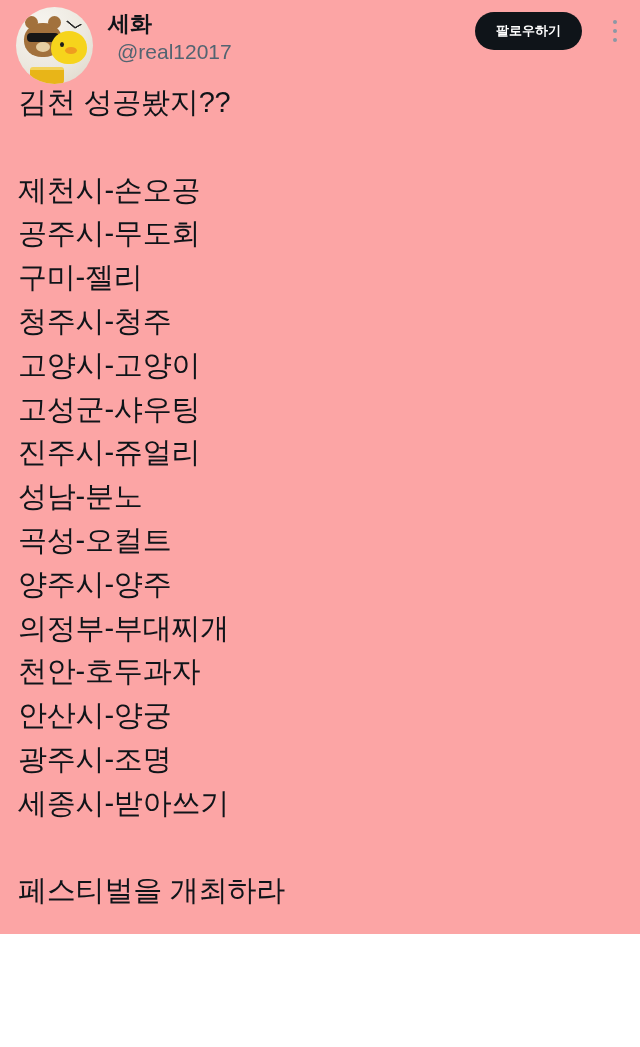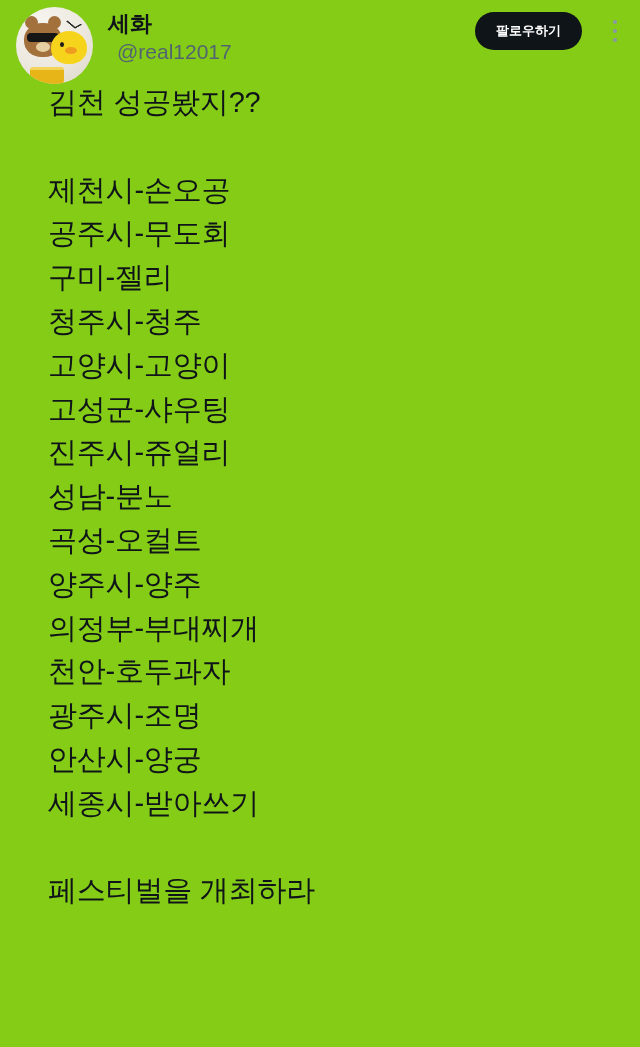--- a/index.html
+++ b/index.html
@@ -1,22 +1,22 @@
 <!DOCTYPE html>
 <html lang="ko"><head>
 <meta charset="utf-8">
 <style>
   html, body { margin: 0; padding: 0; background: #ffffff; }
   body { font-family: "Liberation Sans", "DejaVu Sans", sans-serif; }
 
   .page {
     position: relative;
     width: 640px;
-    height: 1047px;
-    background: #84cc16;
+    height: 934px;
+    background: #fca5a5;
     overflow: hidden;
     color: #0f1419;
   }
 
   
   .avatar {
     position: absolute;
     left: 16px; top: 7px;
     width: 77px; height: 77px;
     border-radius: 50%;
@@ -124,21 +124,20 @@
   }
 
   
   .tweet-body {
     position: absolute;
     left: 18px; top: 81px; right: 14px;
     font-size: 29px;
     font-weight: 400;
     color: #0f1419;
     letter-spacing: -0.2px;
-    margin-left: 30px;
   }
   .tweet-line {
     height: 43.8px;
     line-height: 43.8px;
     white-space: pre;
   }
 </style>
 </head>
 <body>
 
@@ -181,20 +180,20 @@
       <div class="tweet-line">구미-젤리</div>
       <div class="tweet-line">청주시-청주</div>
       <div class="tweet-line">고양시-고양이</div>
       <div class="tweet-line">고성군-샤우팅</div>
       <div class="tweet-line">진주시-쥬얼리</div>
       <div class="tweet-line">성남-분노</div>
       <div class="tweet-line">곡성-오컬트</div>
       <div class="tweet-line">양주시-양주</div>
       <div class="tweet-line">의정부-부대찌개</div>
       <div class="tweet-line">천안-호두과자</div>
+      <div class="tweet-line">안산시-양궁</div>
       <div class="tweet-line">광주시-조명</div>
-      <div class="tweet-line">안산시-양궁</div>
       <div class="tweet-line">세종시-받아쓰기</div>
       <div class="tweet-line">&nbsp;</div>
       <div class="tweet-line">페스티벌을 개최하라</div>
     </div>
 
 </div>
 
 </body></html>

